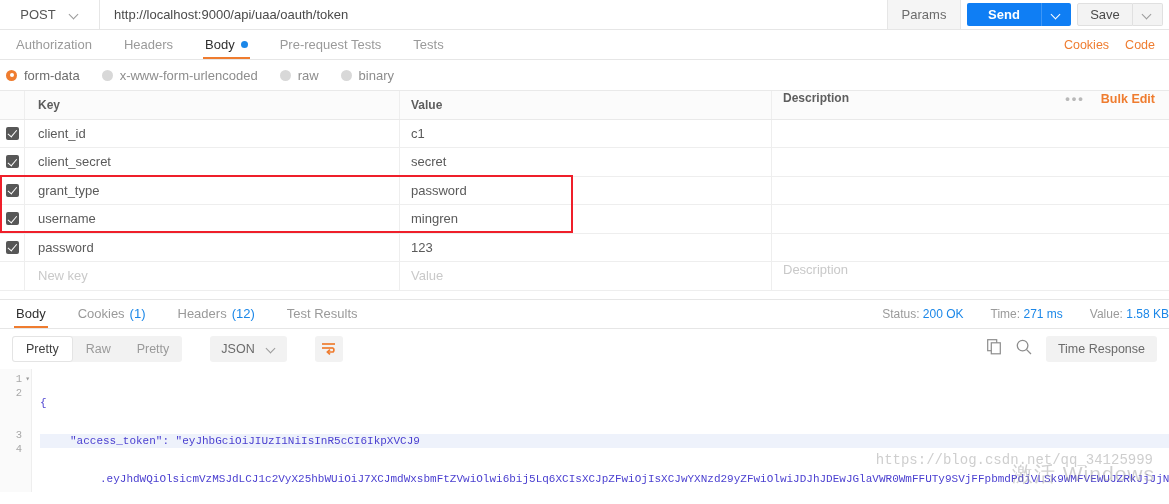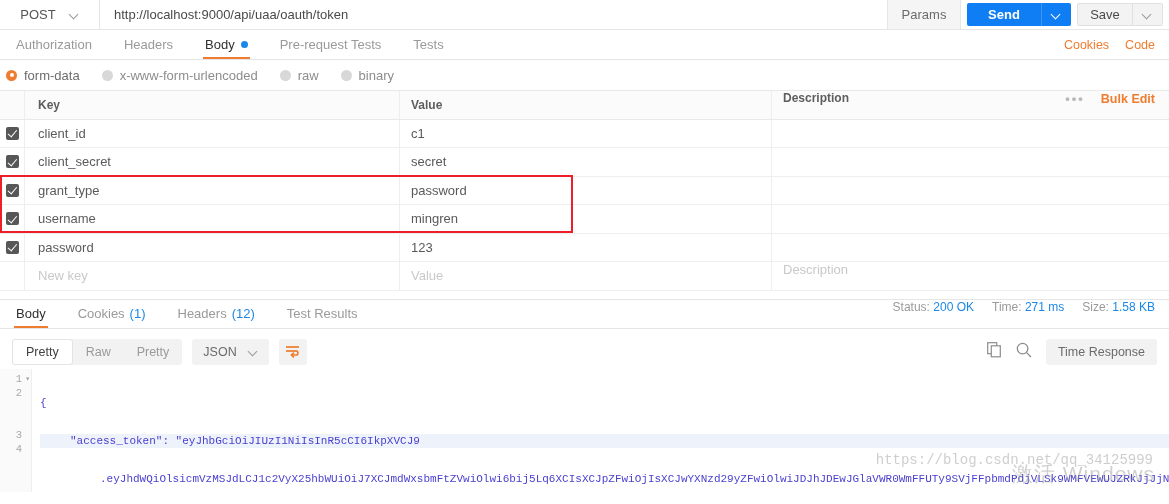--- a/index.html
+++ b/index.html
@@ -128,25 +128,25 @@
   }
   .restab {
     display: flex; align-items: center; gap: 5px; padding: 0 16px;
     color: #9a9a9a; font-size: 13px; cursor: pointer; position: relative;
   }
   .restab.active { color: #2f2f2f; }
   .restab.active::after {
     content: ""; position: absolute; left: 14px; right: 14px; bottom: 0; height: 2px; background: #ef7c2f;
   }
   .cnt { color: #1b87e8; }
-  .resptabs .right { margin-left: auto; display: flex; gap: 18px; padding-right: 14px; font-size: 12px; color: #9a9a9a; }
+  .resptabs .right { margin-left: auto; display: flex; align-items: center; gap: 27px; font-size: 12px; color: #9a9a9a; }
   .stat-val { color: #1b87e8; }
 
   
-  .viewbar { height: 40px; display: flex; align-items: flex-end; padding: 4px 12px; gap: 10px; }
+  .viewbar { height: 40px; display: flex; align-items: center; padding: 11px 12px; gap: 28px; }
   .seg { display: flex; background: #f2f2f2; border-radius: 3px; height: 26px; align-items: stretch; }
   .seg div { padding: 0 13px; display: flex; align-items: center; font-size: 12.5px; color: #9a9a9a; cursor: pointer; }
   .seg div.on { color: #3f3f3f; background: #fff; border: 1px solid #e4e4e4; border-radius: 3px; }
   .jsonsel {
     display: flex; align-items: center; gap: 12px; background: #f2f2f2; border-radius: 3px;
     height: 26px; padding: 0 11px; color: #6b6b6b; font-size: 12.5px; cursor: pointer;
   }
   .wrapicon {
     width: 28px; height: 26px; background: #f2f2f2; border-radius: 3px; display: flex;
     align-items: center; justify-content: center; cursor: pointer;
@@ -338,21 +338,21 @@
     <div class="right">
       <span>
         <span>Status:</span>
         <span class="stat-val">200 OK</span>
       </span>
       <span>
         <span>Time:</span>
         <span class="stat-val">271 ms</span>
       </span>
       <span>
-        <span>Size:</span>
+        <span>Value:</span>
         <span class="stat-val">1.58 KB</span>
       </span>
     </div>
   </div>
 
   <div class="viewbar">
     <div class="seg">
       <div class="on">Pretty</div>
       <div>Raw</div>
       <div>Pretty</div>

